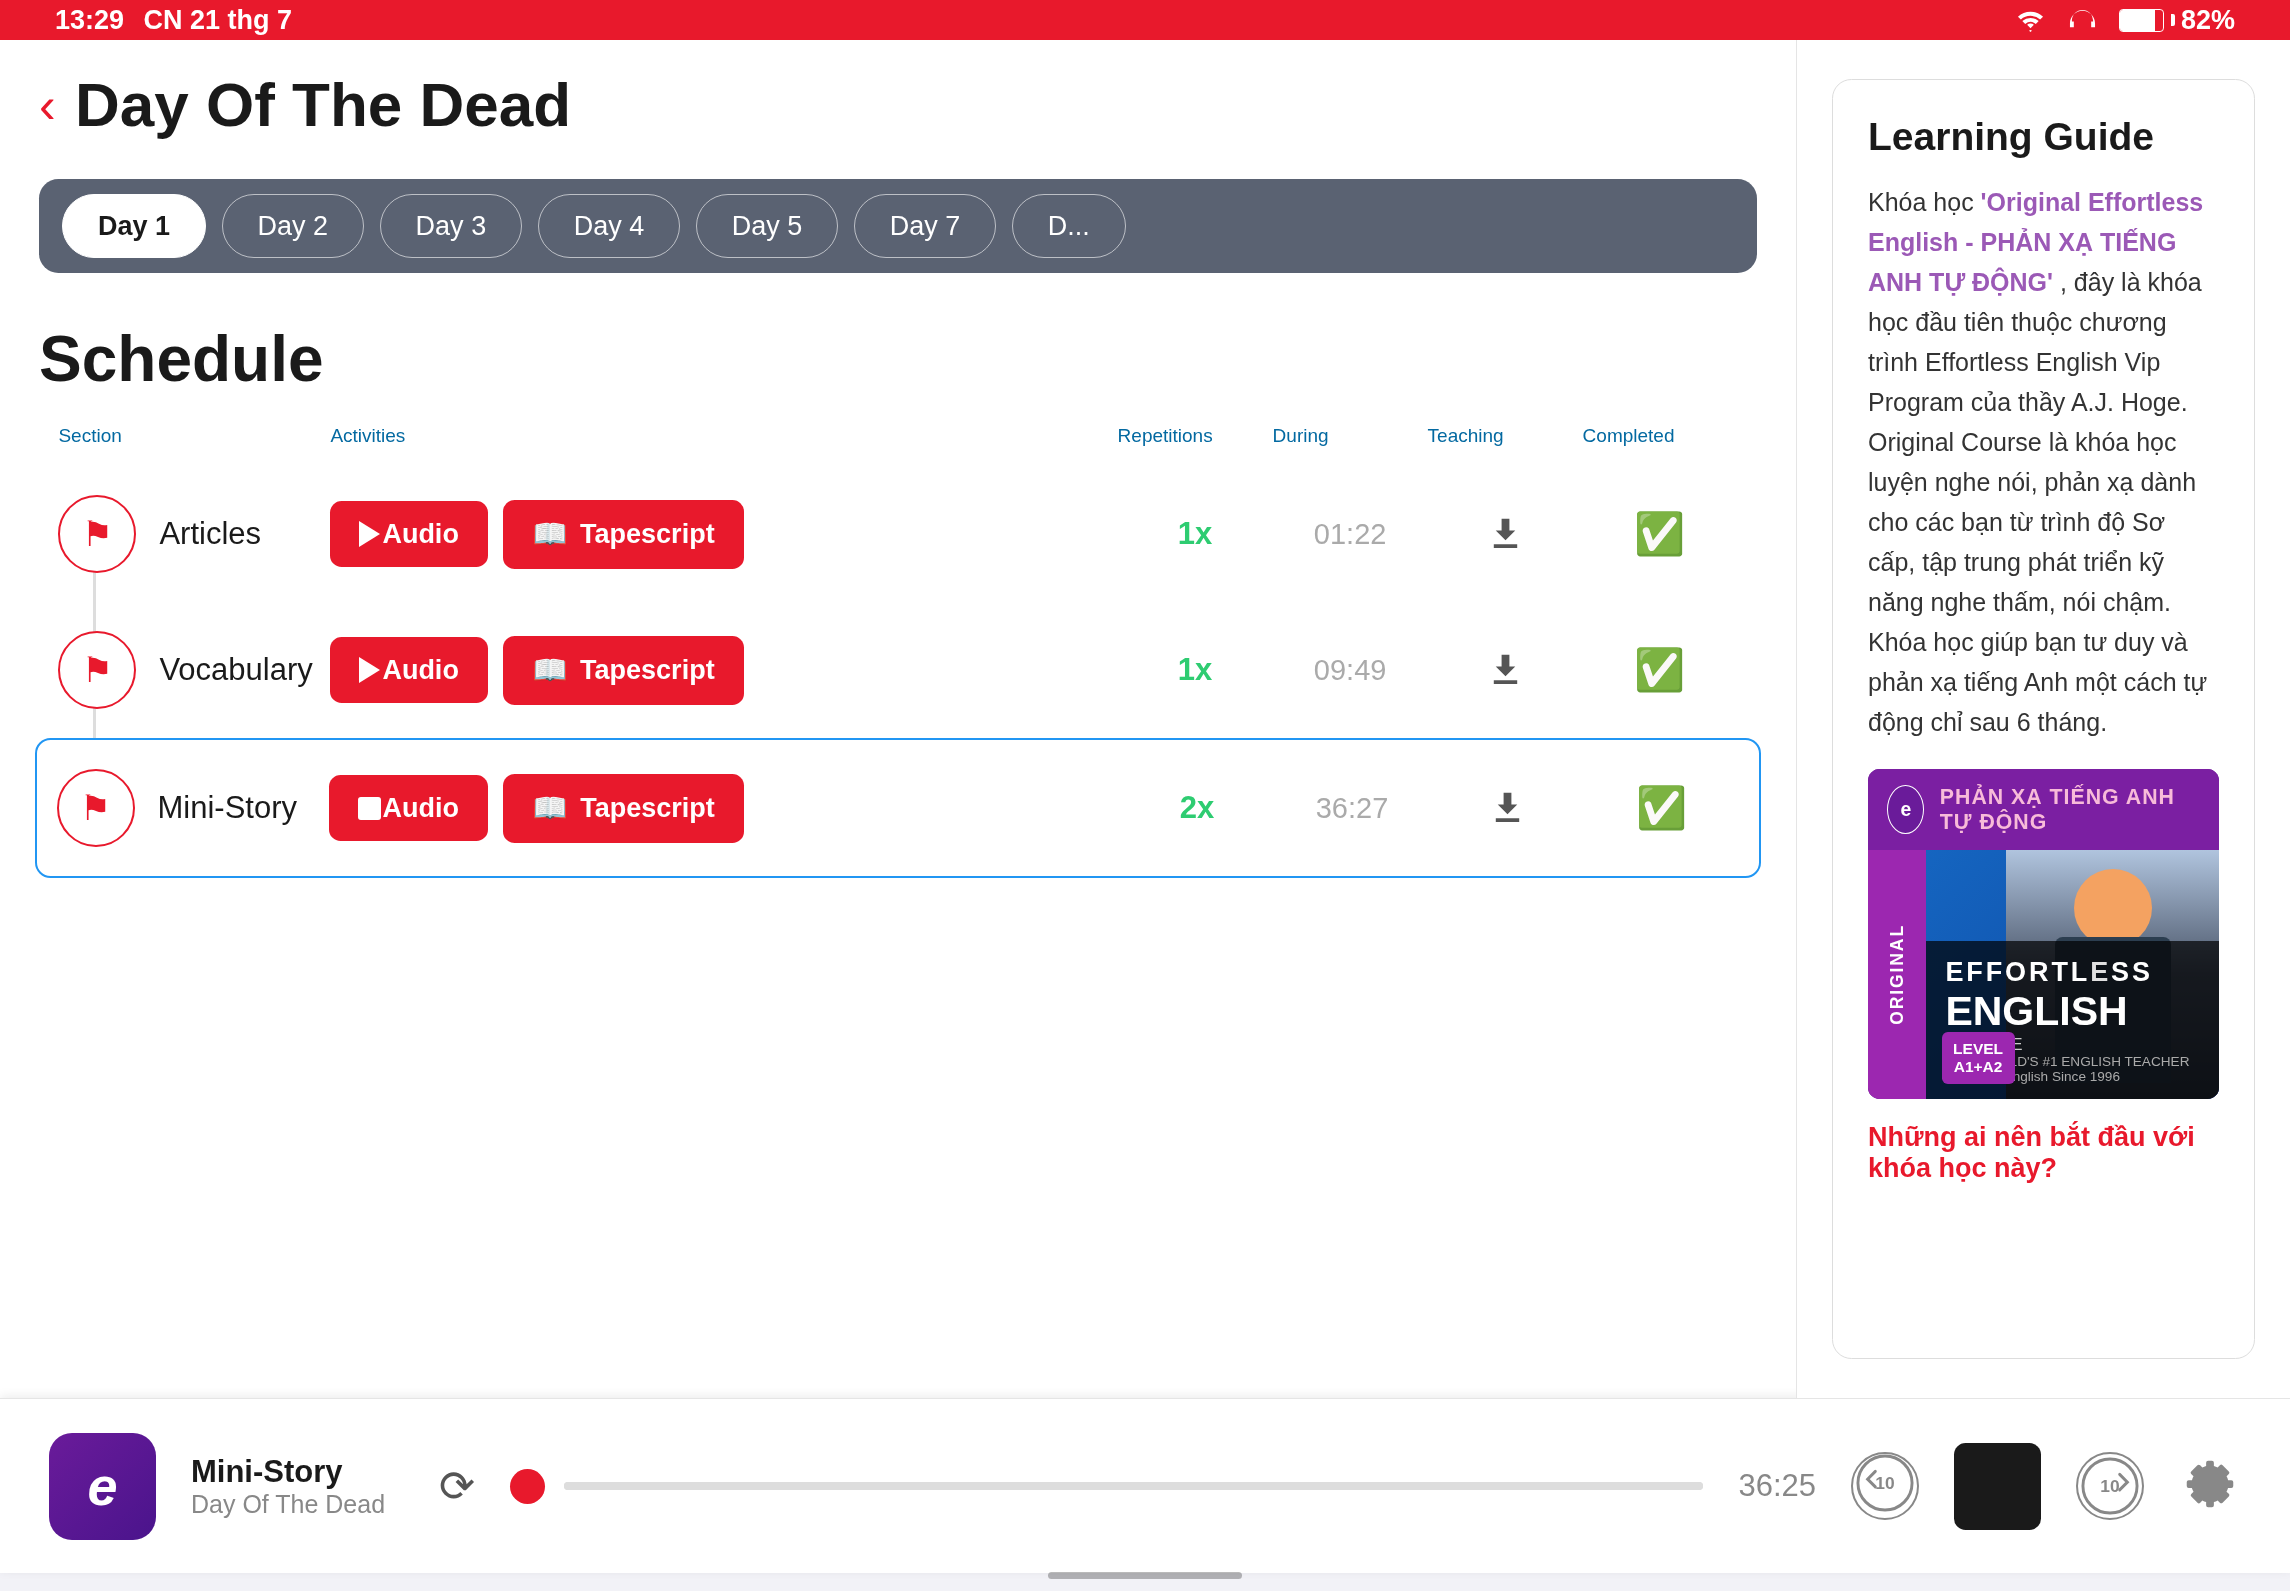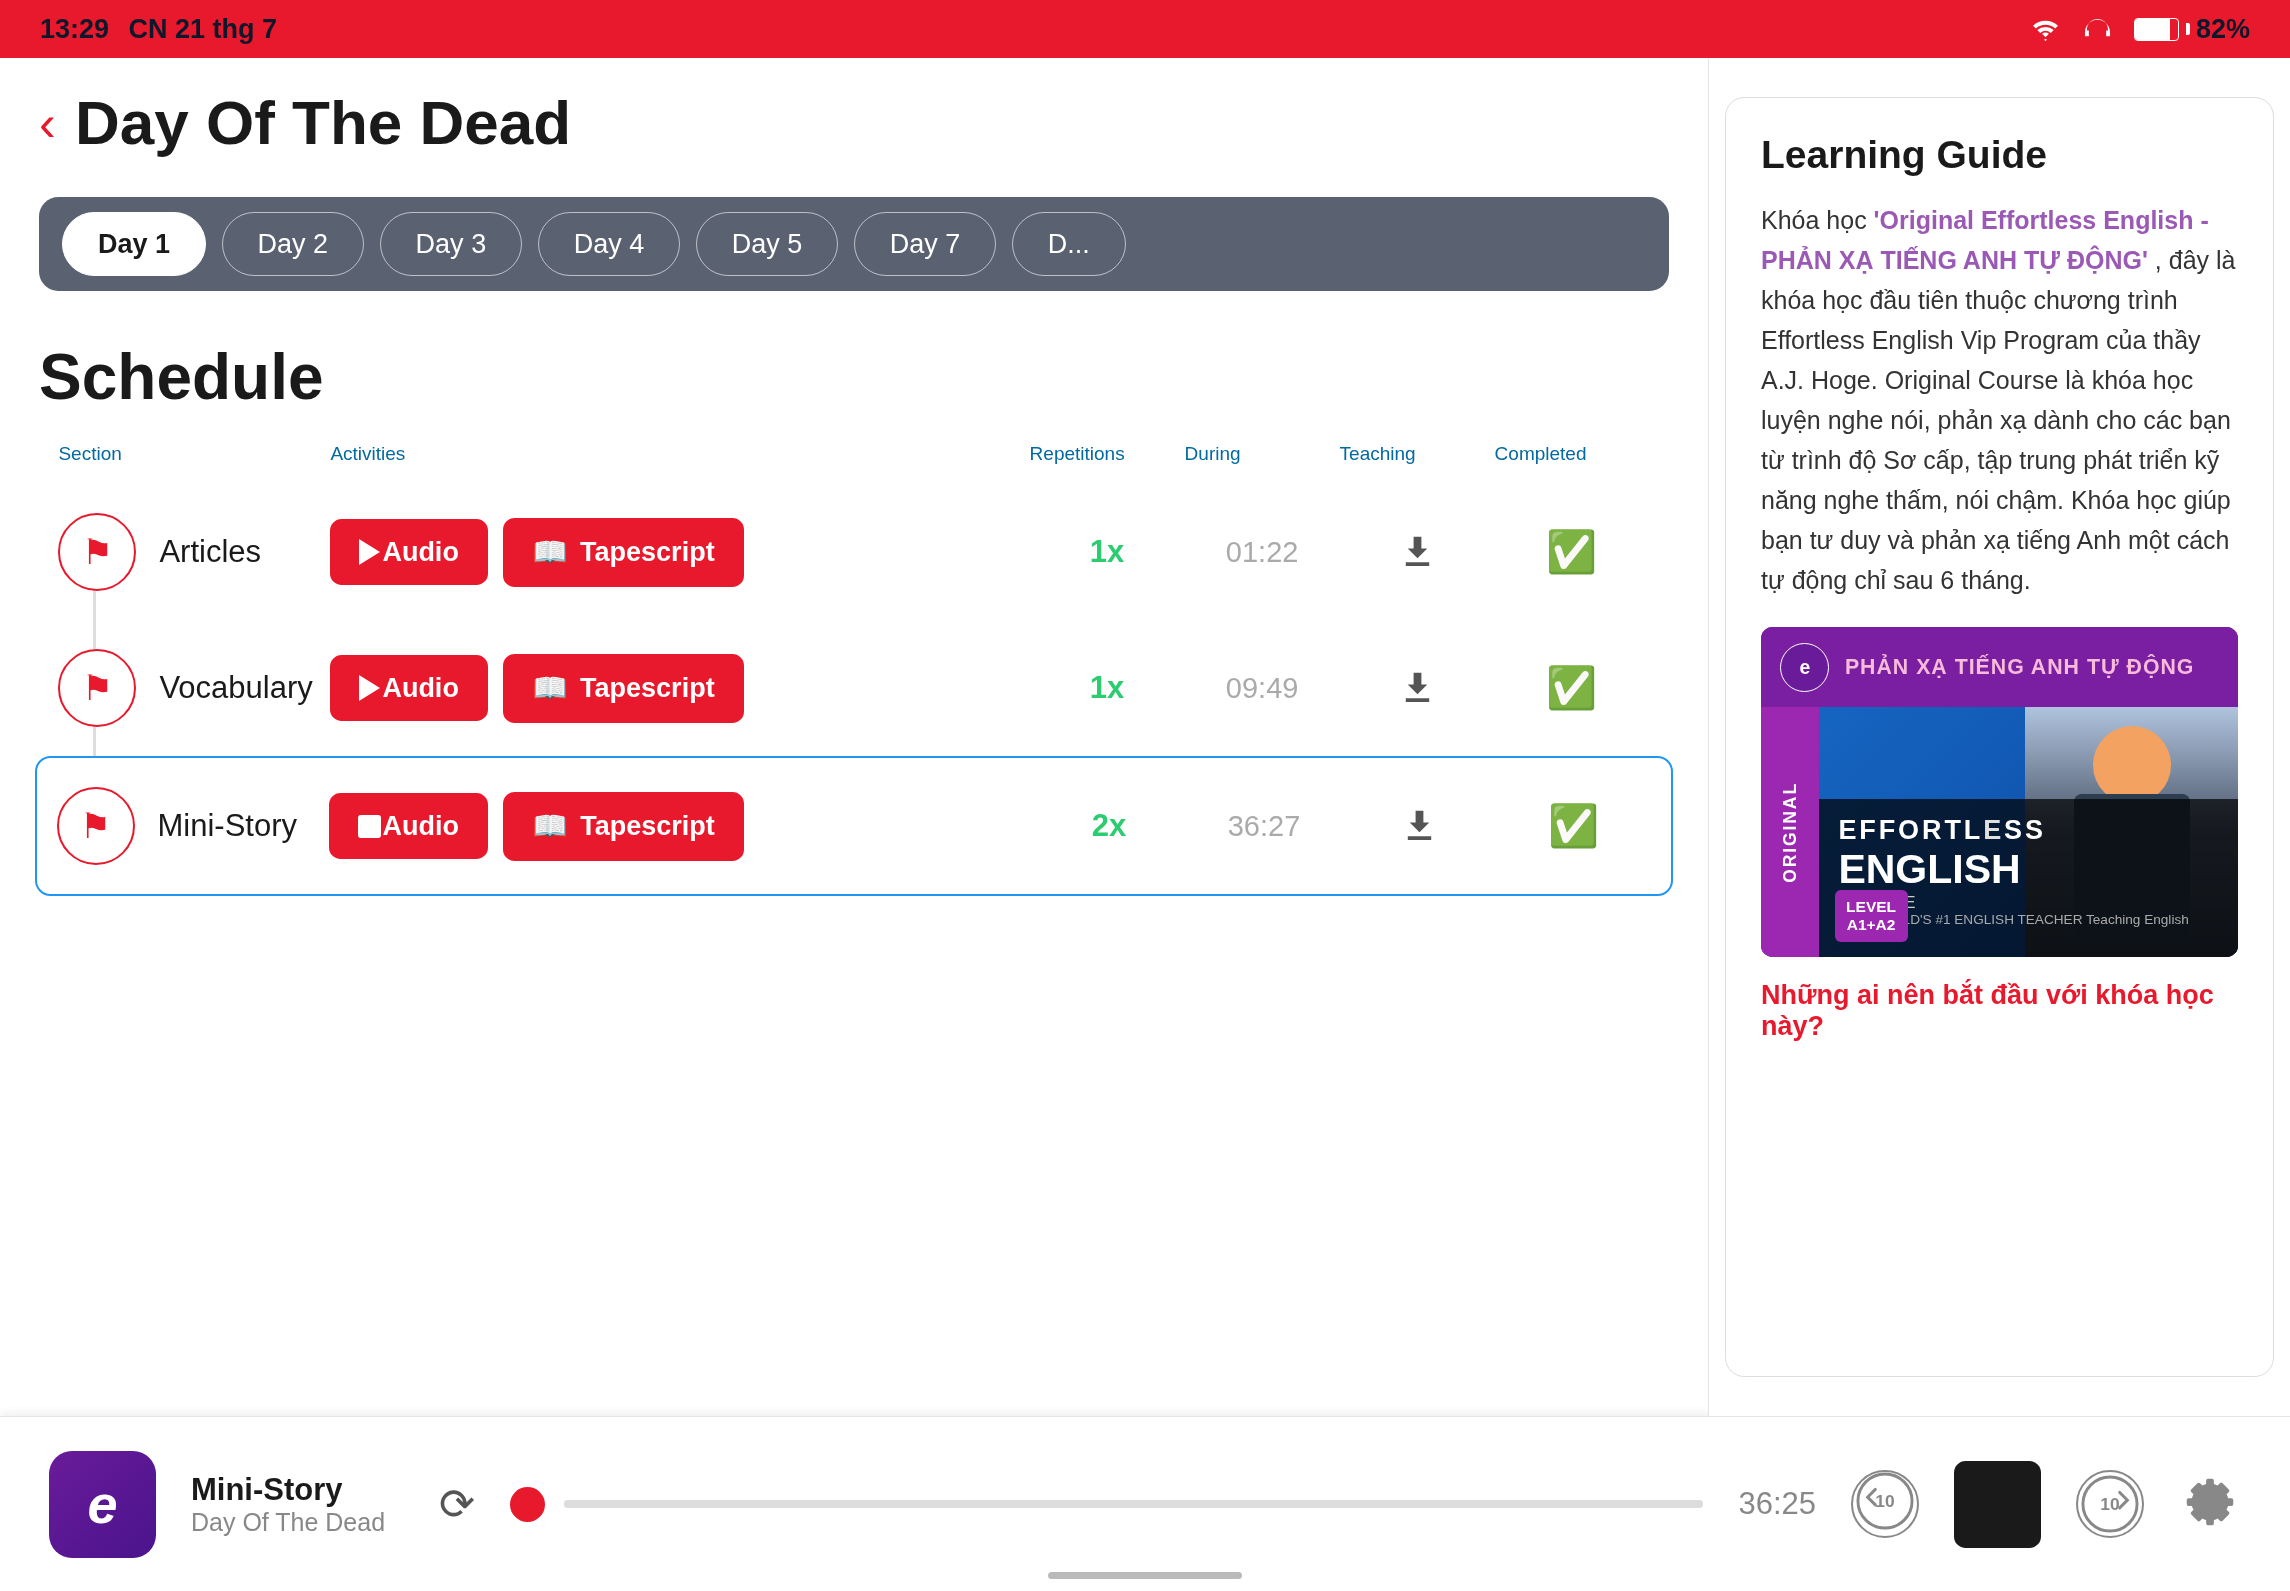--- a/index.html
+++ b/index.html
@@ -8,26 +8,26 @@
       background: #f2f2f7;
       width: 2290px;
       height: 1591px;
       overflow: hidden;
       position: relative;
     }
 
     
     .status-bar {
       background: #e8192c;
-      height: 58px;
+      height: 40px;
       display: flex;
       align-items: center;
       justify-content: space-between;
-      padding: 0 40px;
-      color: #0f172a;
+      padding: 0 55px;
+      color: #ffffff;
       font-size: 27px;
       font-weight: 600;
     }
     .status-left { display: flex; align-items: center; gap: 19.4px; }
     .status-right { display: flex; align-items: center; gap: 19.4px; }
     .battery-icon {
       display: flex; align-items: center; gap: 5.8px;
     }
     .battery-body {
       width: 45px; height: 23px;
@@ -255,24 +255,24 @@
     .completed-cell {
       text-align: center;
     }
     .check-icon {
       font-size: 41px;
       color: #2ecc71;
     }
 
     
     .right-panel {
-      width: 582px;
+      width: 494px;
       background: white;
       border-left: 1px solid #e5e5e5;
-      padding: 39px 16px;
+      padding: 39px 35px;
       overflow-y: auto;
     }
     .guide-card {
       background: white;
       border: 1px solid #ddd;
       border-radius: 19.4px;
       padding: 35px;
       height: 100%;
     }
     .guide-title {

